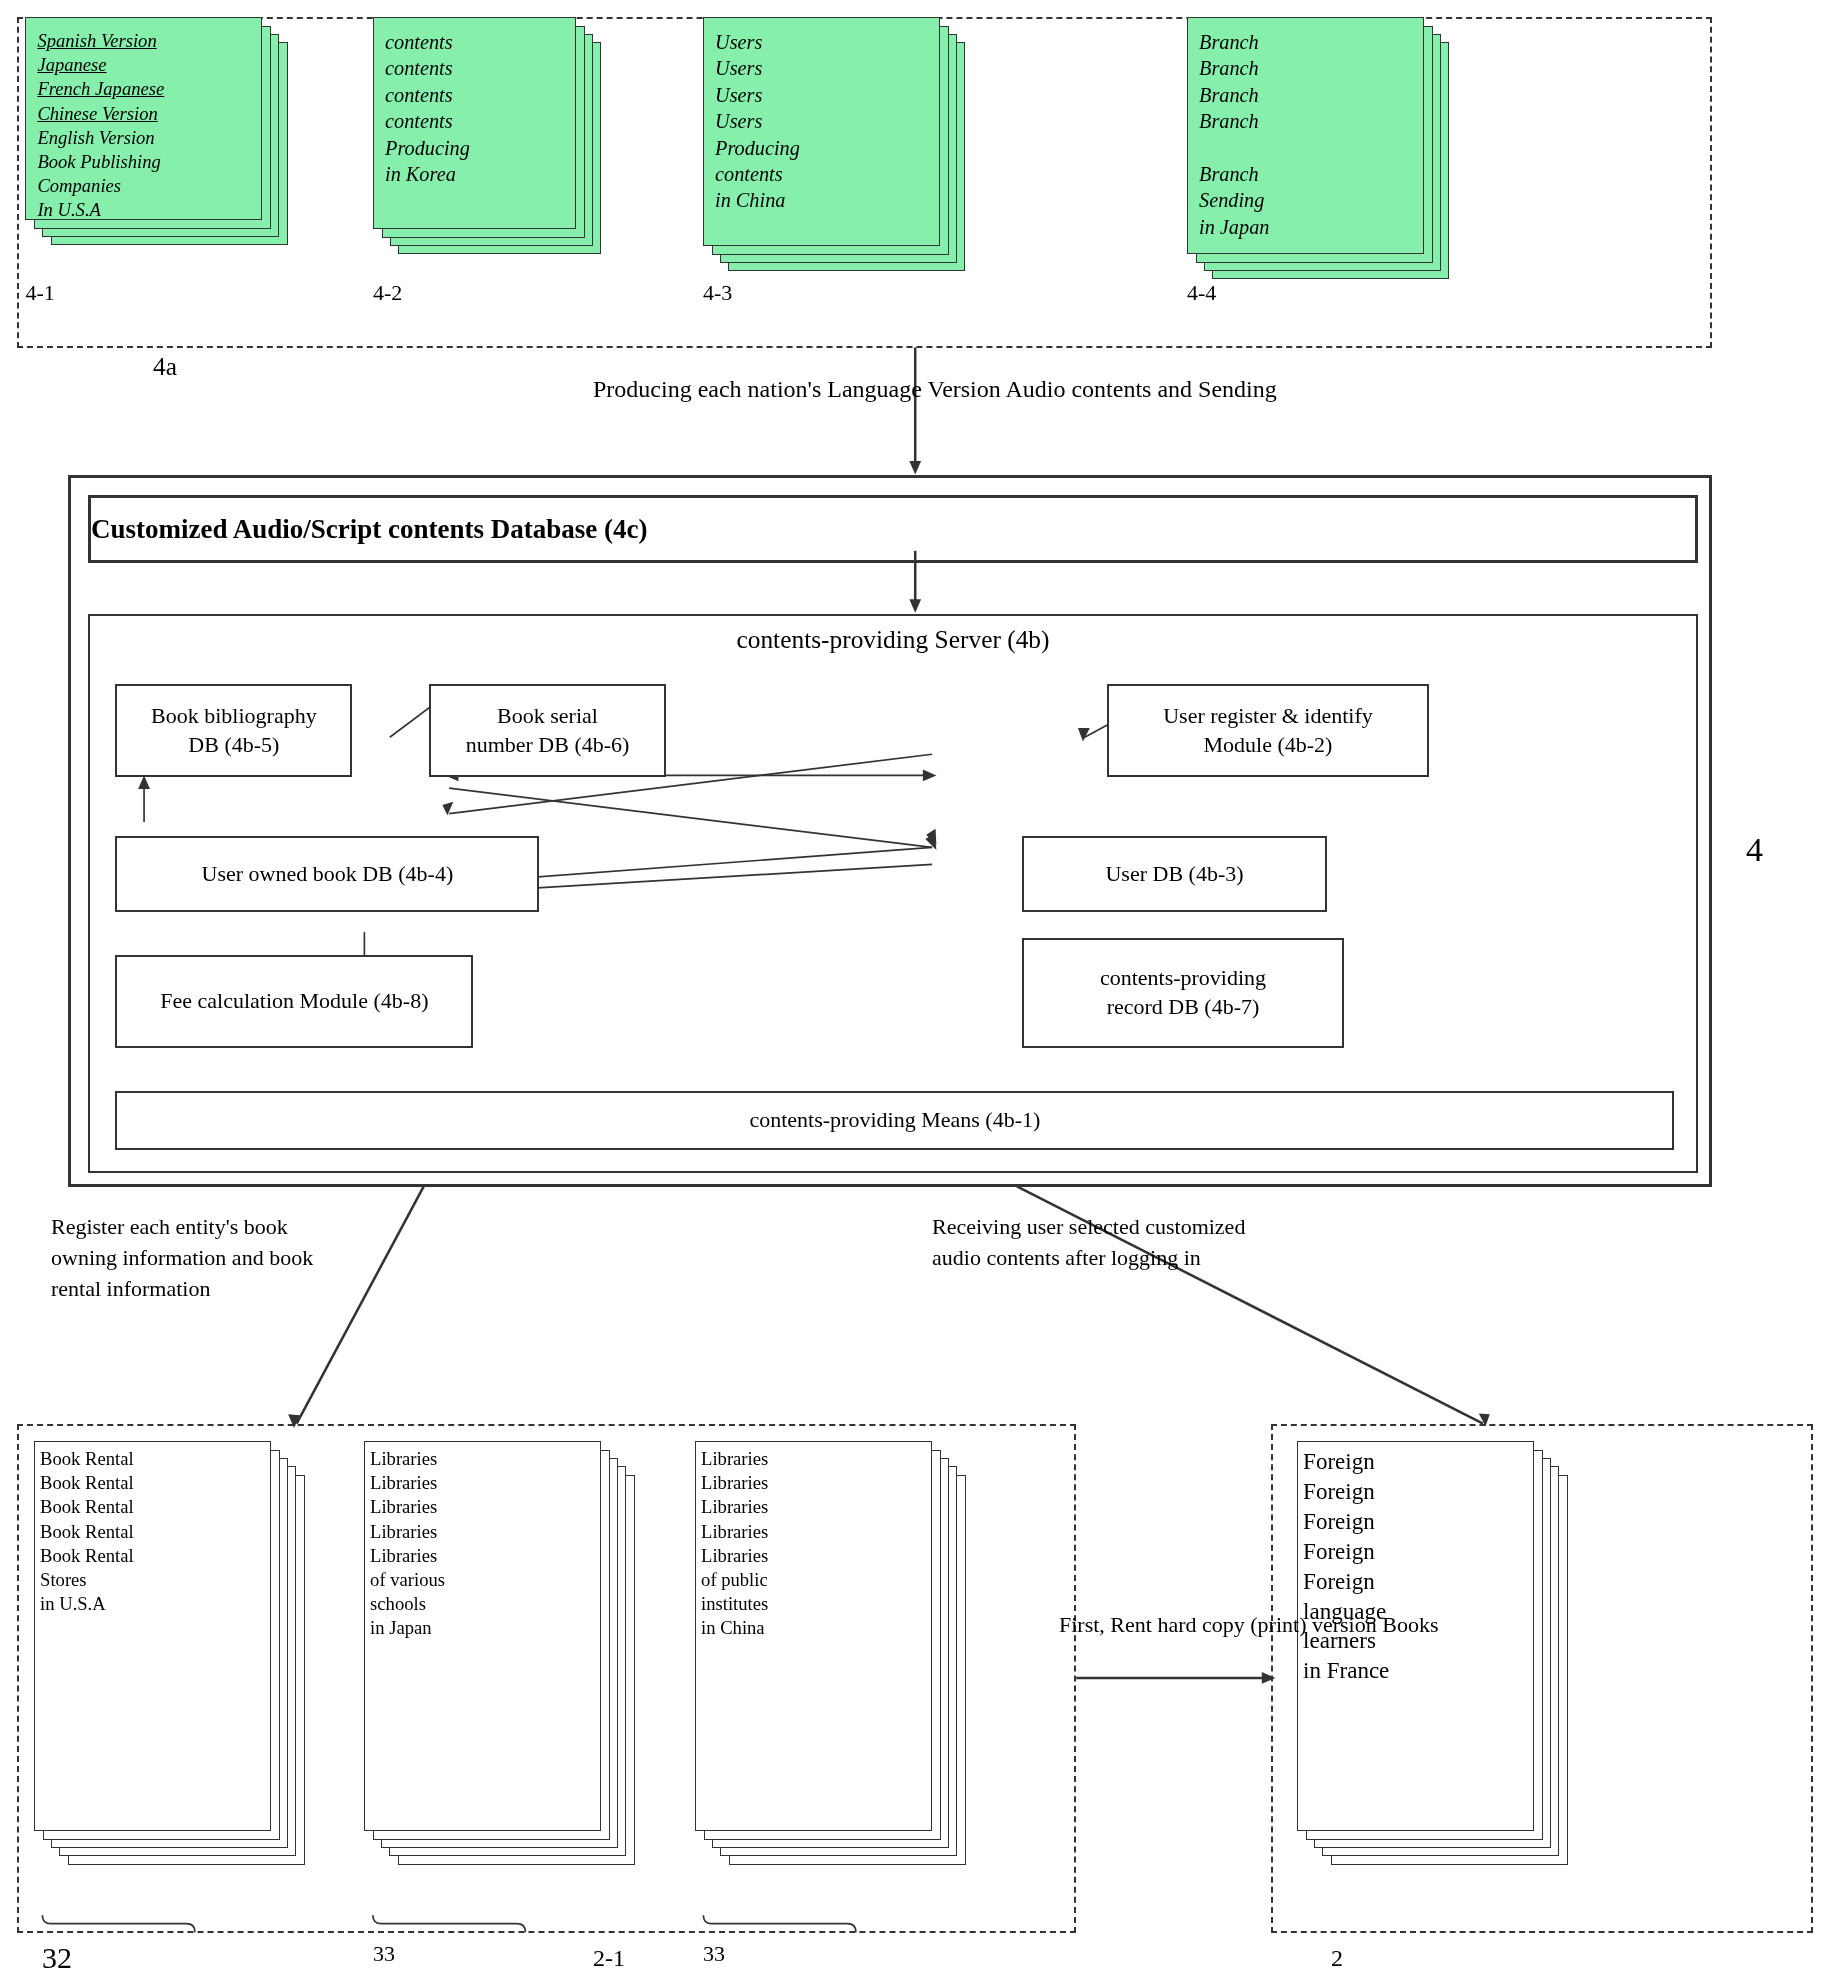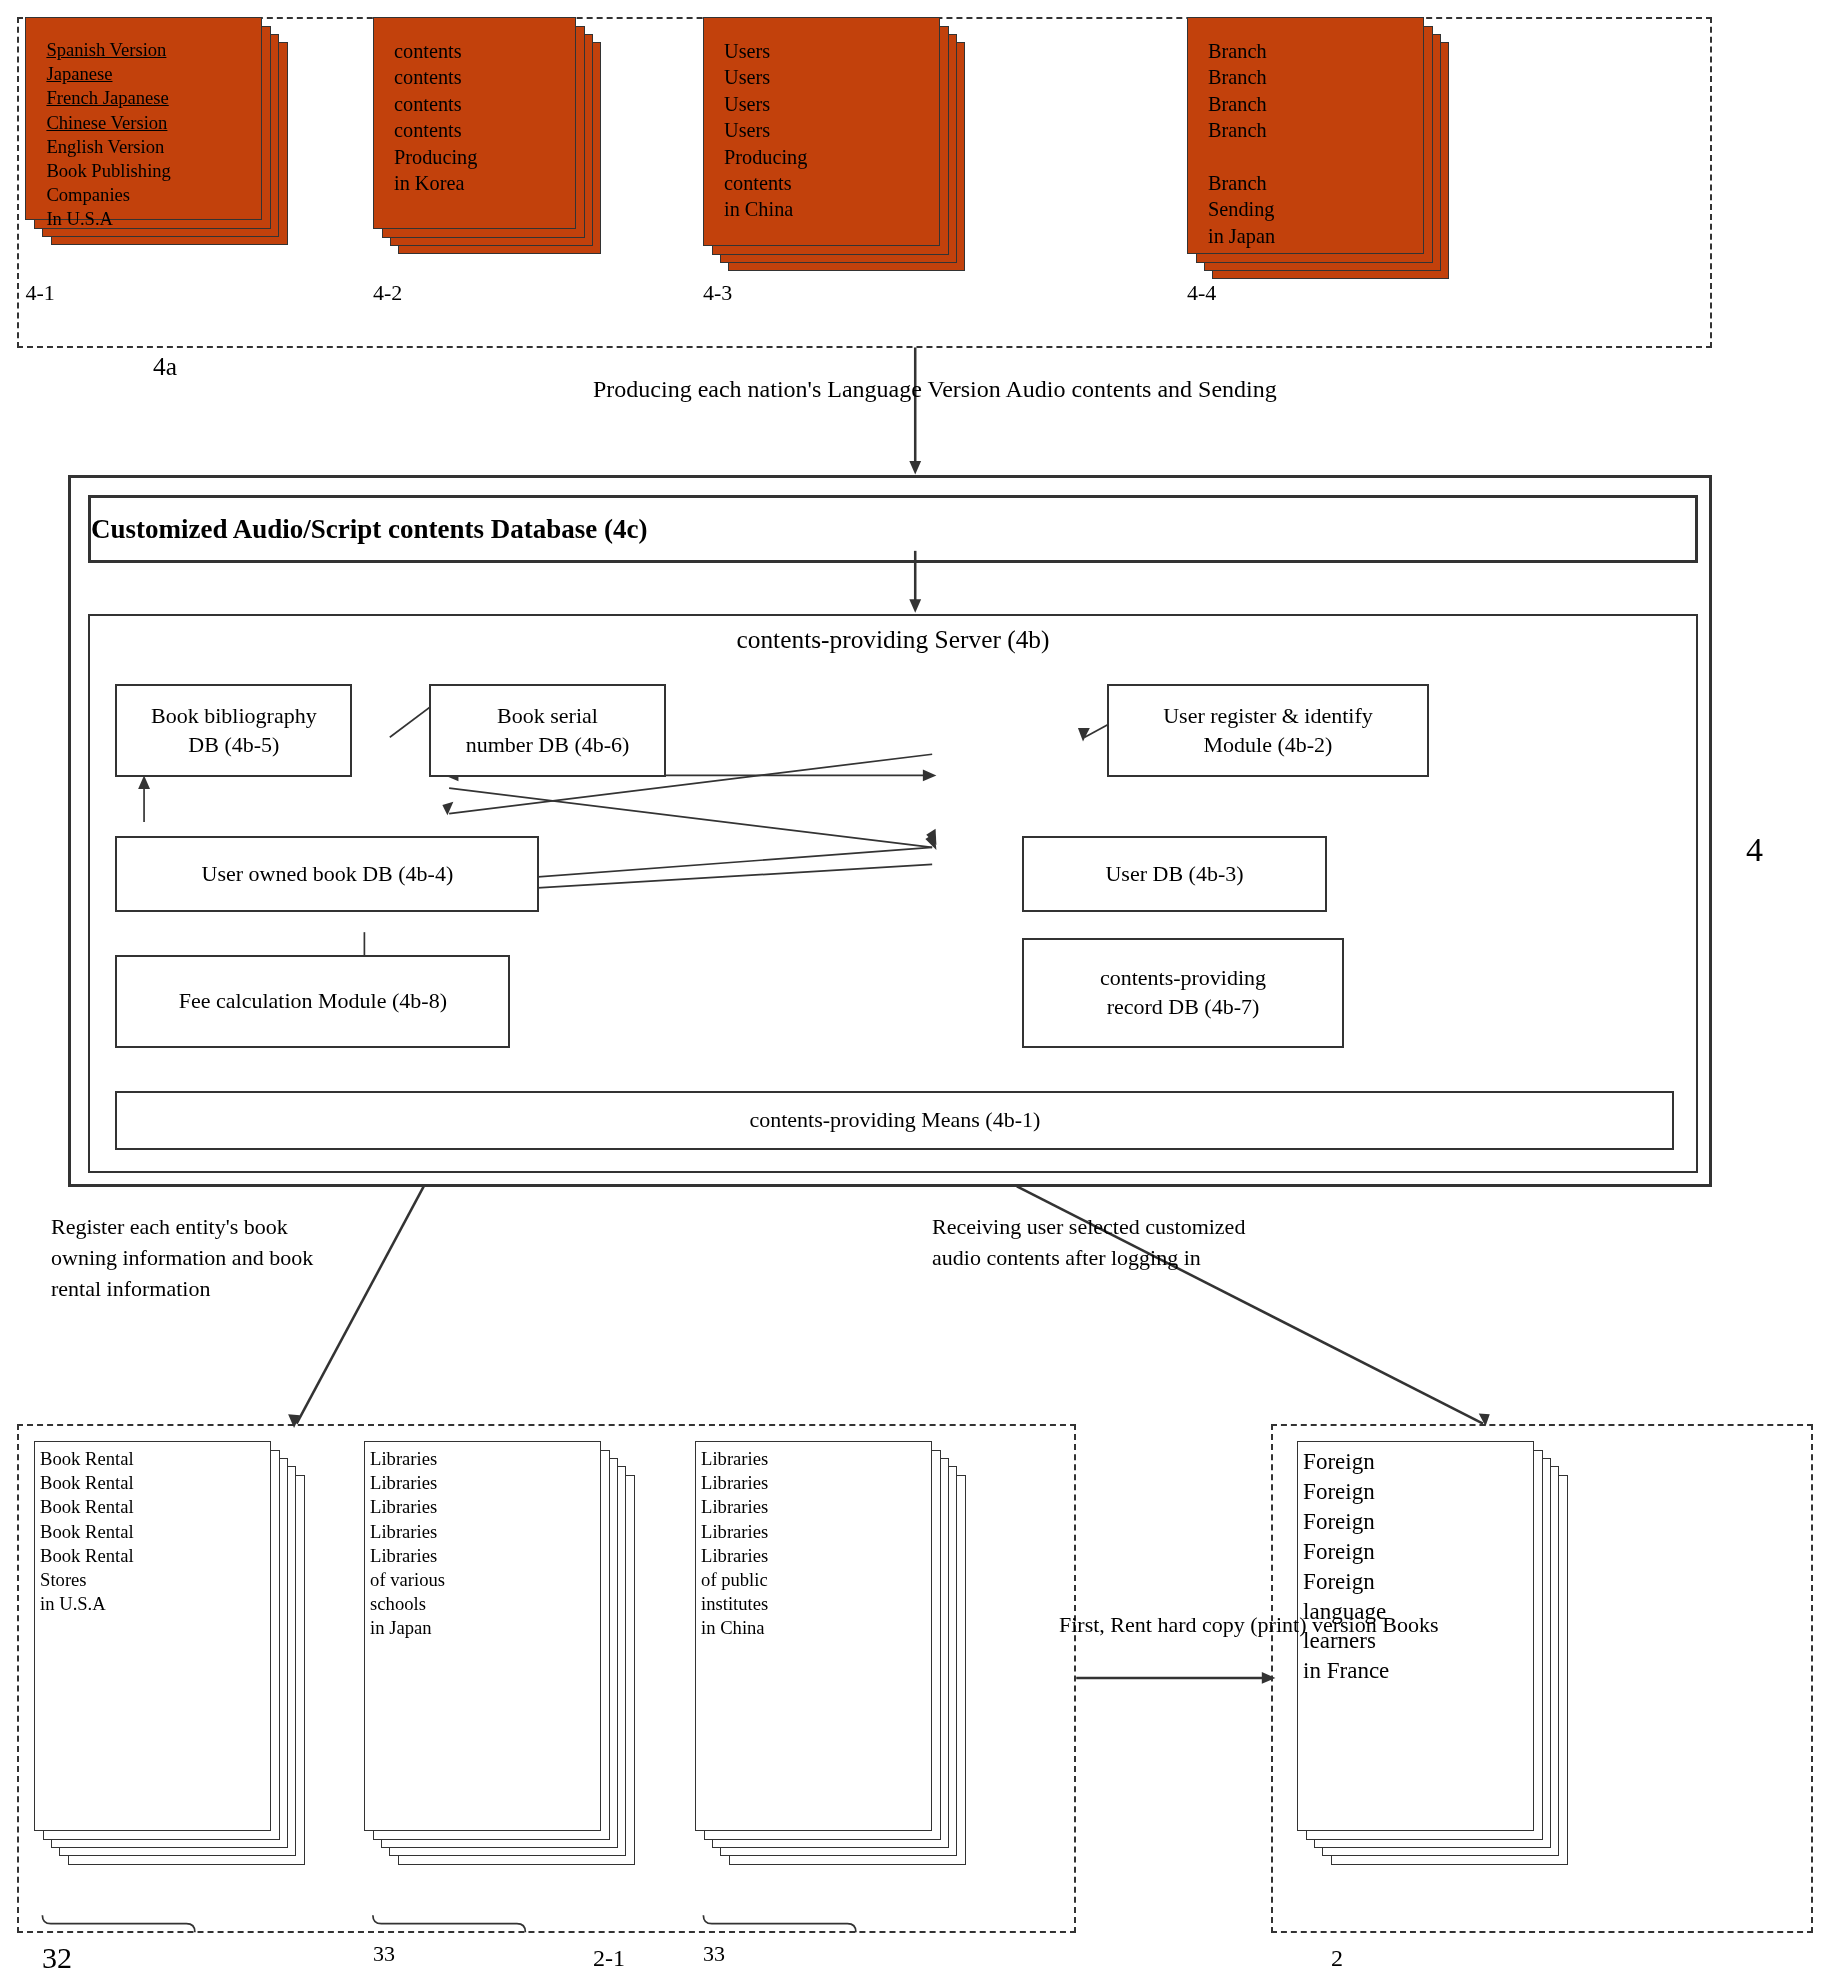--- a/index.html
+++ b/index.html
@@ -36,24 +36,25 @@
 
     .doc-stack {
       position: relative;
       width: 237px;
       height: 246px;
     }
 
     .doc-page {
       position: absolute;
       border: 1.7px solid #333;
-      background: #c2410c;
-      padding: 20px;
+      background: #86efac;
+      padding: 11px;
       font-size: 20.3px;
       line-height: 1.3;
+      font-style: italic;
     }
 
     
     .stack-41 { left: 25.4px; }
     .stack-41 .doc-page:nth-child(1) { width: 237px; height: 195px; top: 25.4px; left: 25.4px; }
     .stack-41 .doc-page:nth-child(2) { width: 237px; height: 195px; top: 17px; left: 17px; }
     .stack-41 .doc-page:nth-child(3) { width: 237px; height: 195px; top: 8.5px; left: 8.5px; }
     .stack-41 .doc-page:nth-child(4) { width: 237px; height: 195px; top: 0; left: 0; font-size: 18.6px; }
 
     
@@ -152,21 +153,21 @@
       line-height: 1.3;
     }
 
     .mod-bib-db { top: 68px; left: 25.4px; width: 237px; height: 93px; }
     .mod-serial-db { top: 68px; left: 339px; width: 237px; height: 93px; }
     .mod-user-reg { top: 68px; left: 1017px; width: 322px; height: 93px; }
 
     .mod-user-owned { top: 220px; left: 25.4px; width: 424px; height: 76px; }
     .mod-user-db { top: 220px; left: 932px; width: 305px; height: 76px; }
 
-    .mod-fee { top: 339px; left: 25.4px; width: 395px; height: 93px; }
+    .mod-fee { top: 339px; left: 25.4px; width: 358px; height: 93px; }
     .mod-contents-rec { top: 322px; left: 932px; width: 322px; height: 110px; }
 
     .mod-providing-means { top: 475px; left: 25.4px; width: 1559px; height: 59px; }
 
     
     .annotation-left {
       position: absolute;
       top: 1212px;
       left: 51px;
       font-size: 22px;

